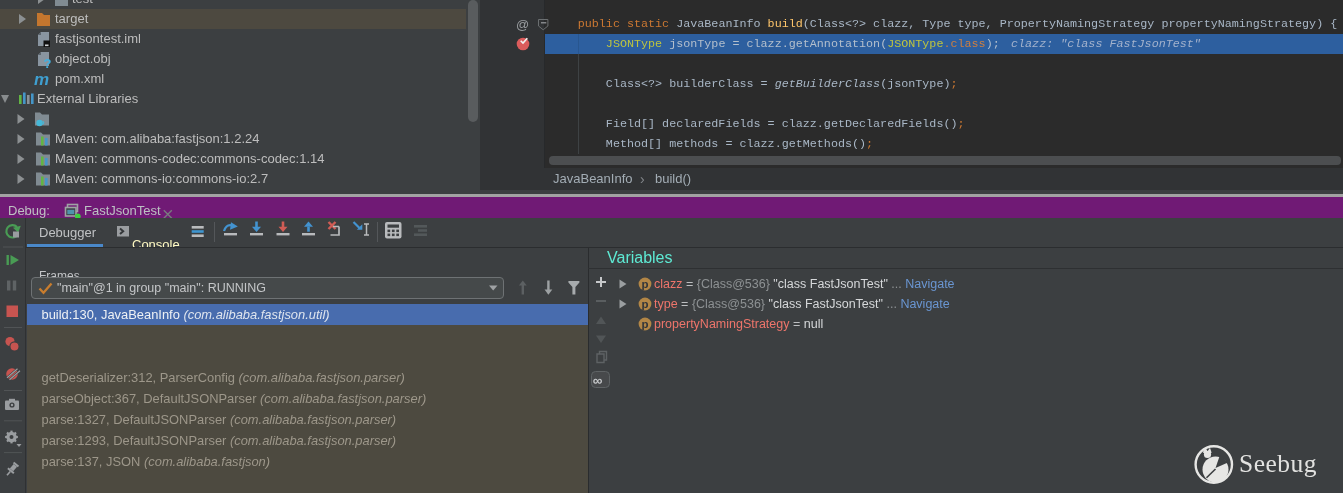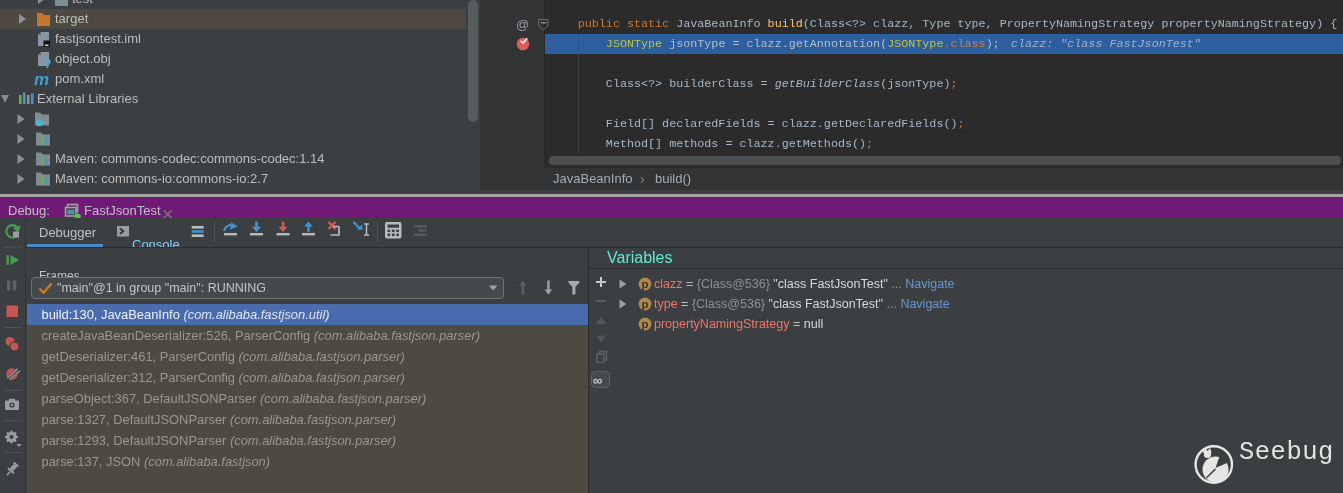--- a/index.html
+++ b/index.html
@@ -16,20 +16,21 @@
 
 <div class="r" id="tree" style="left:0;top:0;width:480px;height:190px;background:#3c3f41;overflow:hidden">
   <div class="r" style="left:0;top:9px;width:466px;height:20px;background:#4d4940"></div>
 
   <div class="t" style="left:72px;top:-11px">test</div>
   <div class="t" style="left:55px;top:9px">target</div>
   <div class="t" style="left:55px;top:29px">fastjsontest.iml</div>
   <div class="t" style="left:55px;top:49px">object.obj</div>
   <div class="t" style="left:55px;top:69px">pom.xml</div>
   <div class="t" style="left:37px;top:89px">External Libraries</div>
+  <div class="t" style="left:55px;top:129px">Maven: com.alibaba:fastjson:1.2.24</div>
   <div class="t" style="left:55px;top:149px">Maven: commons-codec:commons-codec:1.14</div>
   <div class="t" style="left:55px;top:169px">Maven: commons-io:commons-io:2.7</div>
   <svg id="treeicons" style="left:0;top:0" width="480" height="190" viewBox="0 0 480 190">
 
     <polygon points="38,-6 45,-1 38,4" fill="#8c9092"></polygon>
     <path d="M55,-7 h5 l2,2 h6 v11 h-13 z" fill="#808b92"></path>
 
     <polygon points="19,14 26,19 19,24" fill="#8c9092"></polygon>
     <path d="M37,13 h5 l2,2 h6 v11 h-13 z" fill="#c4762e"></path>
 
@@ -106,21 +107,21 @@
     <path d="M163.8,13.2 l8,8 M171.8,13.2 l-8,8" stroke="#787c7e" stroke-width="1.4"></path>
   </svg>
   <div class="t" style="left:84px;top:4px;color:#bcc0c3">FastJsonTest</div>
 
   <div class="r" style="left:52px;top:24px;width:131px;height:3px;background:#4a88c9"></div>
 </div>
 
 <div class="r" id="toolrow" style="left:0;top:218px;width:1343px;height:30px;background:#3c3f41">
   <div class="t" style="left:39px;top:5px;color:#c0c2c4">Debugger</div>
   <div class="r" style="left:27px;top:26px;width:76px;height:3px;background:#4a88c9"></div>
-  <div class="t" style="left:132px;top:17px;color:#7dd3fc">Console</div>
+  <div class="t" style="left:132px;top:17px;color:#fef9c3">Console</div>
   <svg id="toolicons" style="left:0;top:0" width="450" height="30" viewBox="0 0 450 30">
 
     <rect x="117" y="8" width="12" height="10.5" fill="#9a9da0"></rect>
     <path d="M120,10.5 l3.2,2.8 -3.2,2.8" stroke="#35383a" stroke-width="2" fill="none"></path>
 
     <rect x="191.7" y="8" width="12" height="2.6" fill="#b9bbbd"></rect>
     <rect x="191.7" y="12.2" width="12" height="2.6" fill="#3f96d0"></rect>
     <rect x="191.7" y="16.4" width="12" height="2.6" fill="#b9bbbd"></rect>
 
     <rect x="224" y="15" width="13" height="2.4" fill="#b8babc"></rect>
@@ -238,22 +239,20 @@
 
     <rect x="520.2" y="32.5" width="2.4" height="10" fill="#9da1a3"></rect>
     <polygon points="517.5,41.5 525.3,41.5 521.4,46.7" fill="#9da1a3"></polygon>
 
     <path d="M541.4,33 h11 v1.5 l-4,4.5 v7.5 h-3 v-7.5 l-4,-4.5 z" fill="#a7abad"></path>
   </svg>
   <div id="frlist" style="position:absolute;left:0;top:56px;width:465px;height:189px">
     <div class="r" style="left:0;top:0;width:561px;height:21px;background:#486cae"></div>
     <div class="r" style="left:0;top:21px;width:561px;height:168px;background:#4d4a40"></div>
     <div class="fr" style="top:0;color:#eef1f4">build:130, JavaBeanInfo <i style="color:#dfe5ee">(com.alibaba.fastjson.util)</i></div>
-    <div class="fr" style="top:21px">createJavaBeanDeserializer:526, ParserConfig <i>(com.alibaba.fastjson.parser)</i></div>
-    <div class="fr" style="top:42px">getDeserializer:461, ParserConfig <i>(com.alibaba.fastjson.parser)</i></div>
     <div class="fr" style="top:63px">getDeserializer:312, ParserConfig <i>(com.alibaba.fastjson.parser)</i></div>
     <div class="fr" style="top:84px">parseObject:367, DefaultJSONParser <i>(com.alibaba.fastjson.parser)</i></div>
     <div class="fr" style="top:105px">parse:1327, DefaultJSONParser <i>(com.alibaba.fastjson.parser)</i></div>
     <div class="fr" style="top:126px">parse:1293, DefaultJSONParser <i>(com.alibaba.fastjson.parser)</i></div>
     <div class="fr" style="top:147px">parse:137, JSON <i>(com.alibaba.fastjson)</i></div>
   </div>
 </div>
 
 <div class="r" id="varstrip" style="left:588px;top:248px;width:23px;height:245px;background:#3c3f41;border-left:1px solid #2a2c2e;box-sizing:border-box">
   <svg id="varstripicons" style="left:0;top:0" width="23" height="245" viewBox="0 0 23 245">
@@ -291,15 +290,15 @@
     <div class="vr" style="top:66px"><span class="vn">propertyNamingStrategy</span> = <span class="vw">null</span></div>
   </div>
   <svg id="seebug" style="left:600px;top:195px" width="130" height="50" viewBox="0 0 130 50">
     <circle cx="25.8" cy="21.5" r="18.2" fill="none" stroke="#e6e6e4" stroke-width="2.4"></circle>
     <circle cx="27.5" cy="26.5" r="13" fill="#e6e6e4"></circle>
     <polygon points="27.5,25 31.8,12.5 40,19.5" fill="#3c3f41"></polygon>
     <path d="M27.5,26 L18.5,34.8" stroke="#3c3f41" stroke-width="1.6"></path>
     <circle cx="19.5" cy="11.5" r="3.6" fill="#e6e6e4"></circle>
     <polygon points="14.8,9.5 17.2,4.2 19.6,8.2 22,4.8 23.6,9.8 19.5,11.5" fill="#e6e6e4"></polygon>
   </svg>
-  <div class="r" style="left:651px;top:190px;font-family:Liberation Mono, monospace;font-size:25.5px;color:#e2e2e0;letter-spacing:0.5px">Seebug</div>
+  <div class="r" style="left:651px;top:201px;font-family:Liberation Serif, serif;font-size:25.5px;color:#e2e2e0;letter-spacing:0.5px">Seebug</div>
 </div>
 
 </div>
 </body></html>

